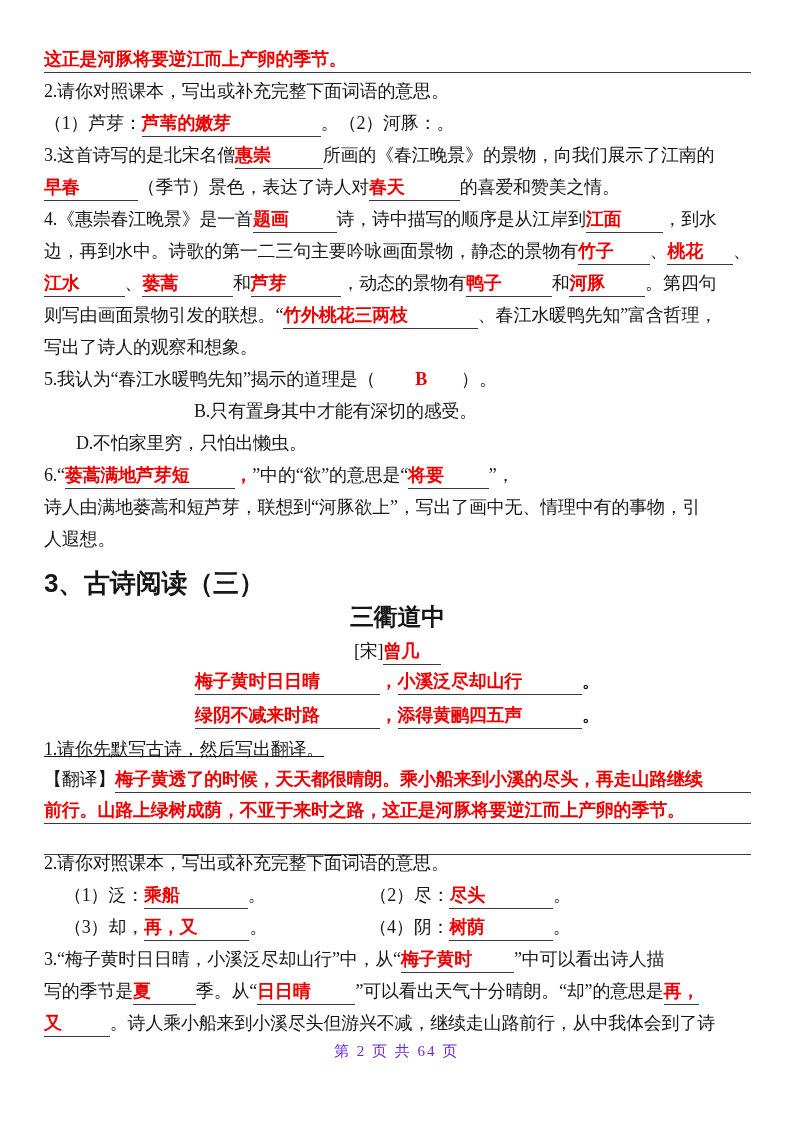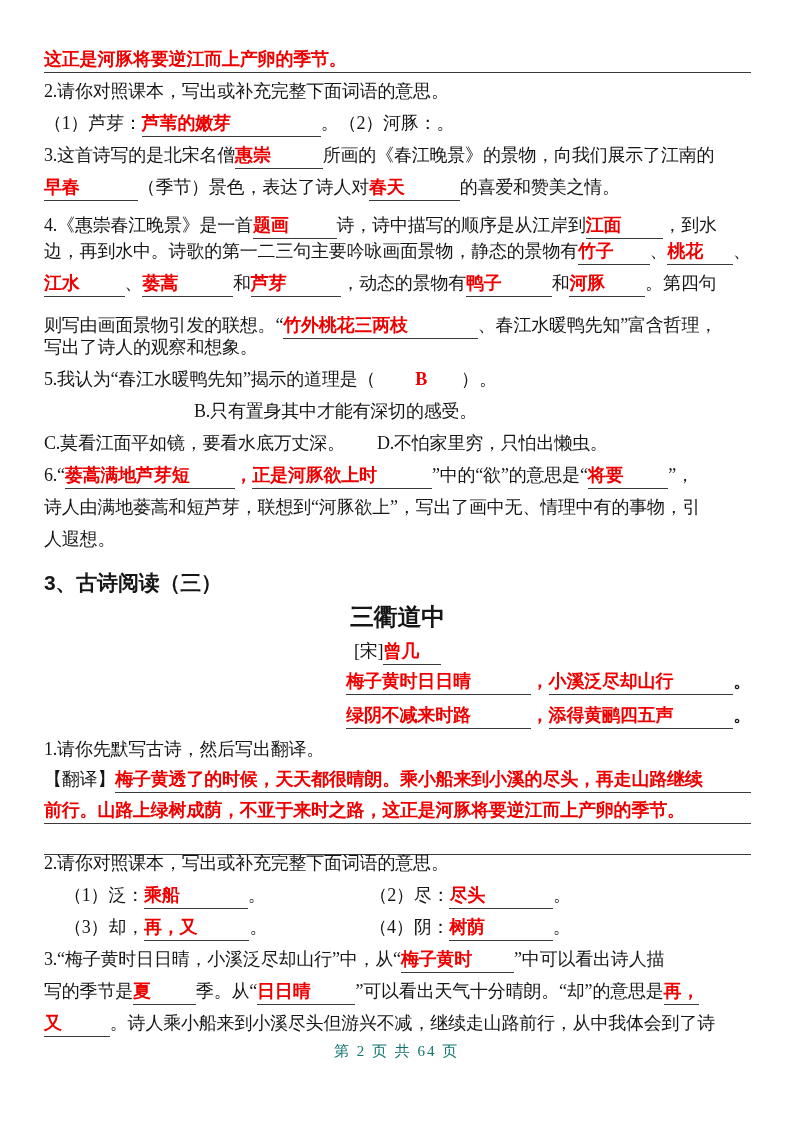--- a/index.html
+++ b/index.html
@@ -20,30 +20,30 @@
     align-items:baseline;
     white-space:pre;
     font-size:18px;
     height:32px;
     letter-spacing:-0.2px;
   }
   .line > span { line-height:26px; flex:0 0 auto; }
   .line.c { justify-content:center; }
   .line.heading {
     font-family:"Liberation Sans","DejaVu Sans",sans-serif;
-    font-weight:bold; font-size:21px;
+    font-weight:bold; font-size:26px;
     margin-top:12px; height:34px;
   }
   .line.title {
     font-family:"Liberation Sans","DejaVu Sans",sans-serif;
     font-weight:bold; font-size:24px; height:34px;
   }
   .line.author { height:30px; }
-  .line.poem  { height:34px; font-weight:bold;justify-content:flex-end; }
-  .line.q1    { height:30px; }
+  .line.poem  { height:34px; font-weight:bold; }
+  .line.q1    { height:30px;text-decoration:underline; }
   .line.trans { height:31px; }
   .line.blankline { height:16px; }
   .line.q2b   { margin-top:6px; }
 
   .s-k  { color:var(--ink,#161616); }
   .s-h  { color:var(--ink,#161616); }
   .s-a  {
     color:var(--red,#ee0000);
     font-weight:bold;
     border-bottom:1.6px solid var(--ul,#3a3a3a);
@@ -54,42 +54,42 @@
     border-bottom:1.6px solid var(--ul,#3a3a3a);
   }
   .s-sp { display:inline-block; }
 
   .footer {
     position:absolute;
     left:0; right:0; top:1042px;
     text-align:center;
     font-size:15px;
     letter-spacing:2px;
-    color:#0f766e;
+    color:#6d28d9;
   }
 </style>
 </head>
 <body style="background: rgb(255, 255, 255);">
 
 <div class="page">
   <div>
       <div class="line "><span class="s-a">这正是河豚将要逆江而上产卵的季节。</span><span class="s-fill">​</span></div>
       <div class="line "><span class="s-k">2.请你对照课本，写出或补充完整下面词语的意思。</span></div>
       <div class="line "><span class="s-k">（1）芦芽：</span><span class="s-a" style="padding-right: 90px;">芦苇的嫩芽</span><span class="s-k">。（2）河豚：</span><span class="s-k">。</span></div>
       <div class="line "><span class="s-k">3.这首诗写的是北宋名僧</span><span class="s-a" style="padding-right: 52px;">惠崇</span><span class="s-k">所画的《春江晚景》的景物，向我们展示了江南的</span></div>
       <div class="line "><span class="s-a" style="padding-right: 58px; text-align: right;">早春</span><span class="s-k">（季节）景色，表达了诗人对</span><span class="s-a" style="padding-right: 55px;">春天</span><span class="s-k">的喜爱和赞美之情。</span></div>
-      <div class="line "><span class="s-k">4.《惠崇春江晚景》是一首</span><span class="s-a" style="padding-right: 48px; margin-top: 6px;">题画</span><span class="s-k">诗，诗中描写的顺序是从江岸到</span><span class="s-a" style="padding-right: 42px;">江面</span><span class="s-k">，到水</span></div>
+      <div class="line "><span class="s-k">4.《惠崇春江晚景》是一首</span><span class="s-a" style="padding-right: 48px;">题画</span><span class="s-k">诗，诗中描写的顺序是从江岸到</span><span class="s-a" style="padding-right: 42px;">江面</span><span class="s-k">，到水</span></div>
       <div class="line "><span class="s-k">边，再到水中。诗歌的第一二三句主要吟咏画面景物，静态的景物有</span><span class="s-a" style="padding-right: 36px; text-align: right;">竹子</span><span class="s-k">、</span><span class="s-a" style="padding-right: 30px;">桃花</span><span class="s-k">、</span></div>
       <div class="line "><span class="s-a" style="padding-right: 45px;">江水</span><span class="s-k">、</span><span class="s-a" style="padding-right: 55px;">蒌蒿</span><span class="s-k">和</span><span class="s-a" style="padding-right: 55px;">芦芽</span><span class="s-k">，动态的景物有</span><span class="s-a" style="padding-right: 50px;">鸭子</span><span class="s-k">和</span><span class="s-a" style="padding-right: 40px;">河豚</span><span class="s-k">。第四句</span></div>
-      <div class="line "><span class="s-k">则写由画面景物引发的联想。“</span><span class="s-a" style="padding-right: 70px; margin-top: 10px;">竹外桃花三两枝</span><span class="s-k">、春江水暖鸭先知”富含哲理，</span></div>
+      <div class="line "><span class="s-k">则写由画面景物引发的联想。“</span><span class="s-a" style="padding-right: 70px;">竹外桃花三两枝</span><span class="s-k">、春江水暖鸭先知”富含哲理，</span></div>
       <div class="line "><span class="s-k">写出了诗人的观察和想象。</span></div>
       <div class="line "><span class="s-k">5.我认为“春江水暖鸭先知”揭示的道理是（</span><span class="s-sp" style="width: 40px;">​</span><span class="s-ab">B</span><span class="s-sp" style="width: 34px;">​</span><span class="s-k">）。</span></div>
       <div class="line "><span class="s-sp" style="width: 150px;">​</span><span class="s-k">B.只有置身其中才能有深切的感受。</span></div>
-      <div class="line "><span class="s-k">C.莫看江面平如镜，要看水底万丈深。</span><span class="s-sp" style="width: 32px;">​</span><span class="s-k">D.不怕家里穷，只怕出懒虫。</span></div>
-      <div class="line "><span class="s-k">6.“</span><span class="s-a" style="padding-right: 45px;">蒌蒿满地芦芽短</span><span class="s-ab">，</span><span class="s-a" style="padding-right: 55px;">正是河豚欲上时</span><span class="s-k">”中的“欲”的意思是“</span><span class="s-a" style="padding-right: 45px;">将要</span><span class="s-k">”，</span></div>
+      <div class="line "><span class="s-sp" style="width: 32px;">​</span><span class="s-k">D.不怕家里穷，只怕出懒虫。</span></div>
+      <div class="line "><span class="s-k">6.“</span><span class="s-a" style="padding-right: 45px;">蒌蒿满地芦芽短</span><span class="s-ab">，</span><span class="s-k">”中的“欲”的意思是“</span><span class="s-a" style="padding-right: 45px;">将要</span><span class="s-k">”，</span></div>
       <div class="line "><span class="s-k">诗人由满地蒌蒿和短芦芽，联想到“河豚欲上”，写出了画中无、情理中有的事物，引</span></div>
       <div class="line "><span class="s-k">人遐想。</span></div>
       <div class="line heading"><span class="s-h">3、古诗阅读（三）</span></div>
       <div class="line c title"><span class="s-h">三衢道中</span></div>
       <div class="line c author"><span class="s-k">[宋]</span><span class="s-a" style="padding-right: 22px;">曾几</span></div>
       <div class="line c poem"><span class="s-a" style="padding-right: 60px;">梅子黄时日日晴</span><span class="s-ab">，</span><span class="s-a" style="padding-right: 60px;">小溪泛尽却山行</span><span class="s-k">。</span></div>
       <div class="line c poem"><span class="s-a" style="padding-right: 60px;">绿阴不减来时路</span><span class="s-ab">，</span><span class="s-a" style="padding-right: 60px;">添得黄鹂四五声</span><span class="s-k">。</span></div>
       <div class="line q1"><span class="s-k">1.请你先默写古诗，然后写出翻译。</span></div>
       <div class="line trans"><span class="s-k">【翻译】</span><span class="s-a">梅子黄透了的时候，天天都很晴朗。乘小船来到小溪的尽头，再走山路继续</span><span class="s-fill">​</span></div>
       <div class="line trans"><span class="s-a">前行。山路上绿树成荫，不亚于来时之路，这正是河豚将要逆江而上产卵的季节。</span><span class="s-fill">​</span></div>

